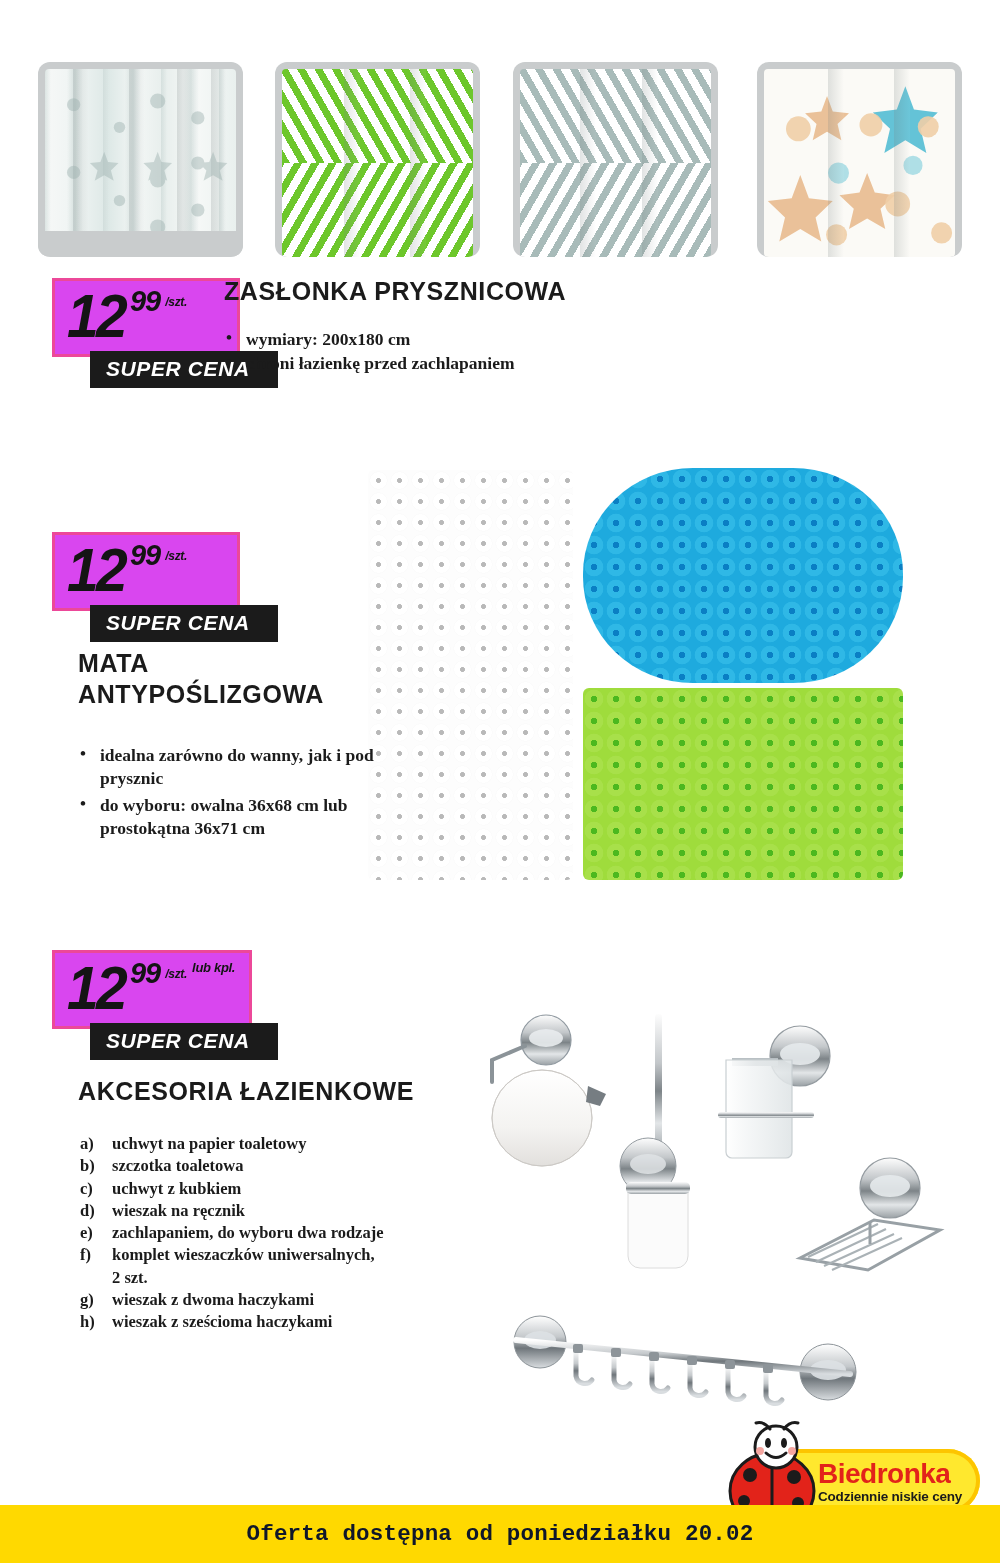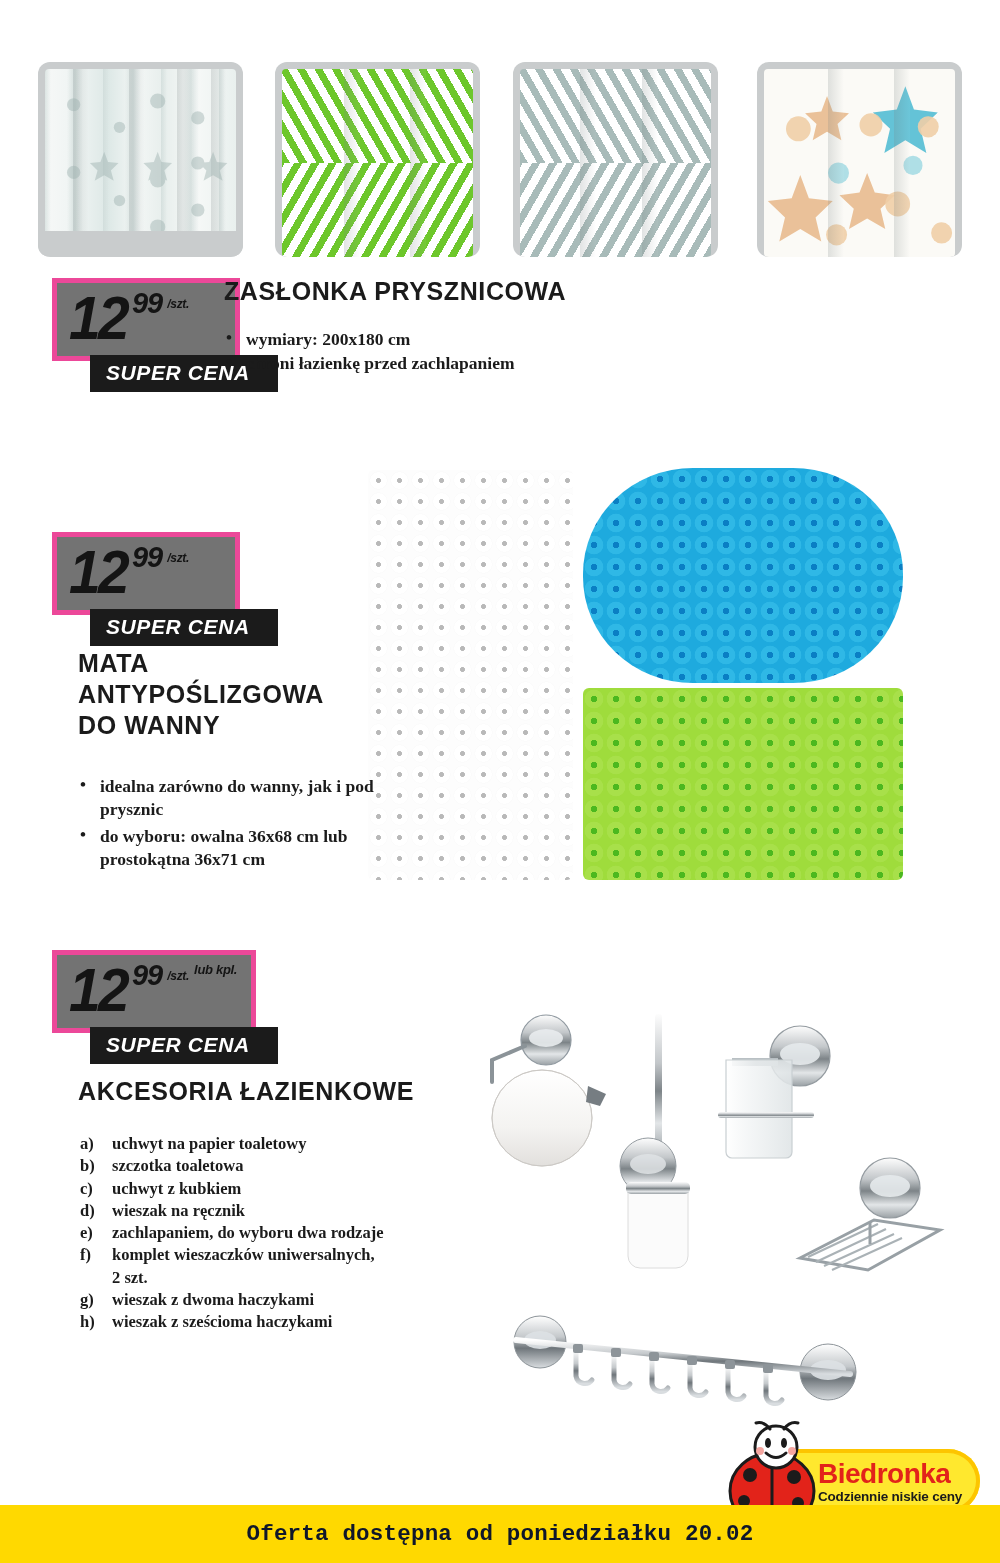--- a/index.html
+++ b/index.html
@@ -7,22 +7,22 @@
     width: 1000px; height: 1563px;
     background: #ffffff;
     font-family: "Liberation Sans", sans-serif;
     overflow: hidden;
   }
   .page { position: relative; width: 1000px; height: 1563px; background: #fff; }
 
   
   .price-badge { position: absolute; }
   .price-box {
-    background: #737373;
-    border: 5px solid #ec4899;
+    background: #d946ef;
+    border: 3px solid #ec4899;
     position: relative;
     display: flex; align-items: flex-start;
     padding: 6px 14px 10px 12px;
     line-height: 1;
   }
   .price-int {
     font-family: "Liberation Sans", sans-serif;
     font-weight: bold; font-style: italic;
     font-size: 62px; color: #141414;
     letter-spacing: -3px;
@@ -306,21 +306,20 @@
         <span class="price-unit">/szt.</span>
       </span>
     </div>
     <span class="super-cena">SUPER CENA</span>
   </div>
 
   <div style="position:absolute; left:78px; top:648px; width:300px;">
     <div class="prod-title">
       <div>MATA</div>
       <div>ANTYPOŚLIZGOWA</div>
-      <div>DO WANNY</div>
     </div>
     <ul class="bullets" style="margin-top:34px;">
       <li>idealna zarówno do wanny, jak i pod prysznic</li>
       <li style="margin-top:3px;">do wyboru: owalna 36x68 cm lub prostokątna 36x71 cm</li>
     </ul>
   </div>
 
   <div class="price-badge" style="left:52px; top:950px;">
     <div class="price-box">
       <span class="price-int">12</span>

